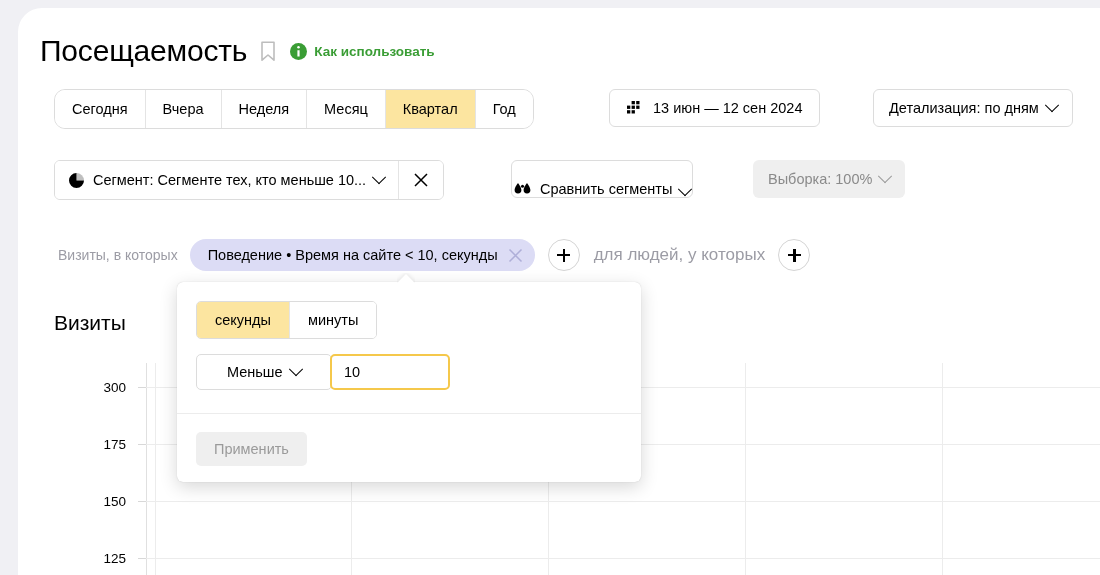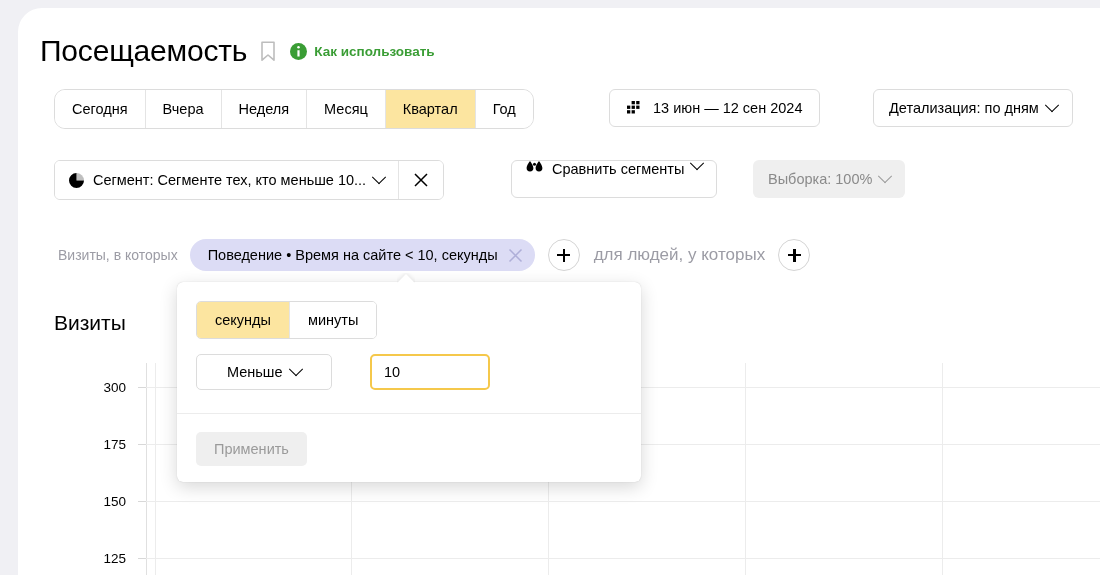--- a/index.html
+++ b/index.html
@@ -186,22 +186,22 @@
   }
   .pie-icon { width: 15px; height: 15px; display:block; margin-right: 9px; flex:none;}
   .xmark { width: 14px; height: 14px; display: block; }
 
   .compare-btn {
     position: absolute;
     left: 493px;
     top: 152px;
     height: 38px;
     display: flex;
-    align-items: flex-start;
-    padding: 0 14px;
+    align-items: flex-end;
+    padding: 0 2px;
     background: #fff;
     border: 1px solid #DCDCDC;
     border-radius: 6px;
     font-size: 14.5px;
     color: #000;
     cursor: pointer;
     font-family: inherit;
     white-space: nowrap;
   }
   .drops-icon { width: 17px; height: 14px; display:block; margin-right: 9px; flex:none;}
@@ -416,21 +416,20 @@
     height: 36px;
     box-sizing: border-box;
     padding: 0 12px;
     border: 2px solid #F5C84B;
     border-radius: 5px;
     font-size: 14.5px;
     color: #000;
     font-family: inherit;
     background: #fff;
     outline: none;
-    margin-left: 40px;
   }
   .popup-divider {
     position: absolute;
     left: 0; right: 0;
     top: 131px;
     height: 1px;
     background: #ECECEC;
   }
   .apply-btn {
     position: absolute;

